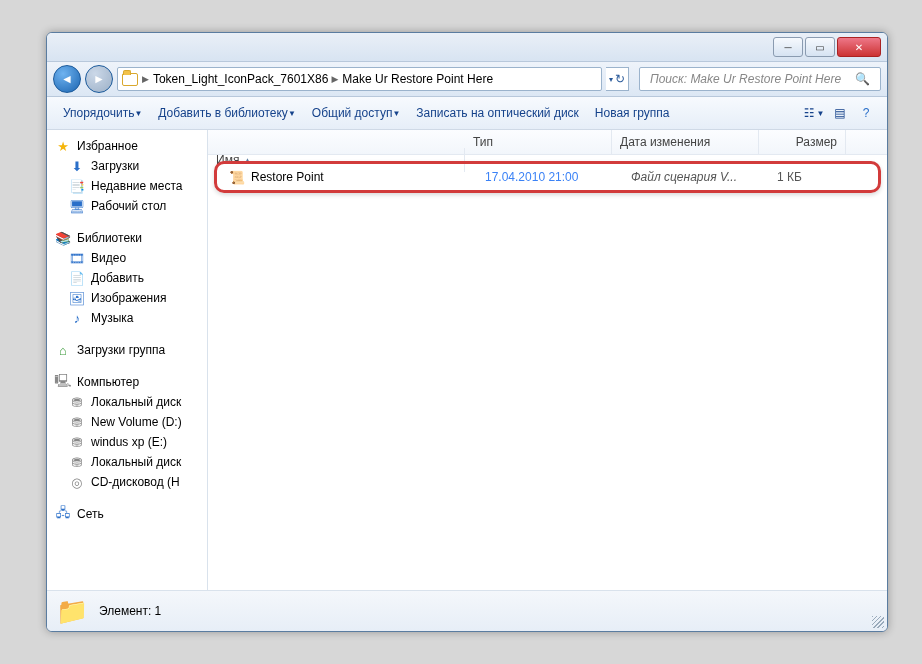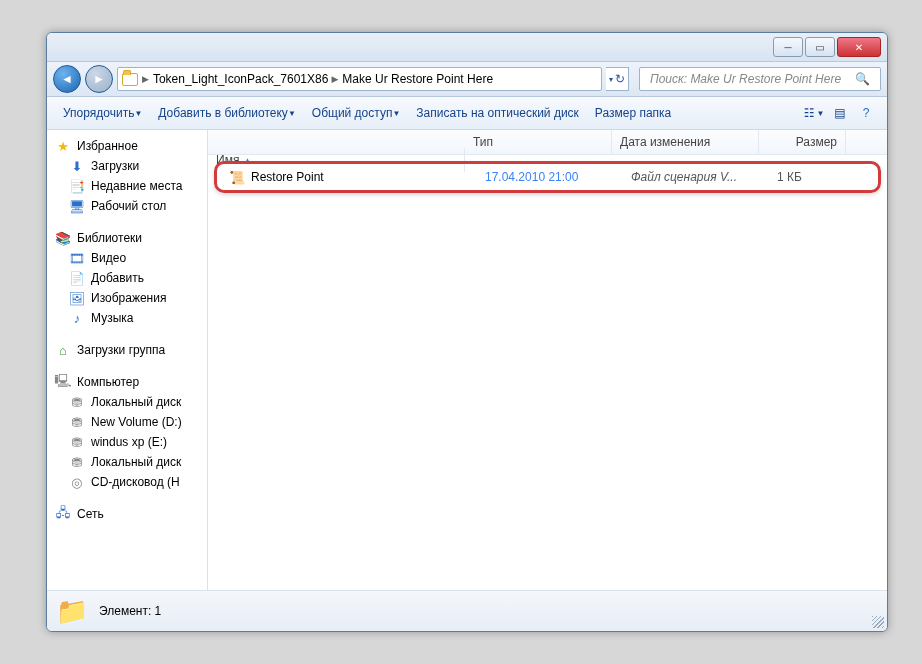--- a/index.html
+++ b/index.html
@@ -104,21 +104,21 @@
           <span class="dd">▼</span>
         </div>
     <div class="toolbtn">
           <span>Общий доступ</span>
           <span class="dd">▼</span>
         </div>
     <div class="toolbtn">
           <span>Записать на оптический диск</span>
         </div>
     <div class="toolbtn">
-          <span>Размер папка</span>
+          <span>Новая группа</span>
         </div>
     <div class="tool-spacer"></div>
     <div class="tool-icon">☷<span style="font-size:8px;margin-left:2px;">▼</span></div>
     <div class="tool-icon">▤</div>
     <div class="tool-icon" style="color:#2a6fc9;">?</div>
   </div>
 
   <div class="body">
     <div class="side">
       <div class="side-group">

